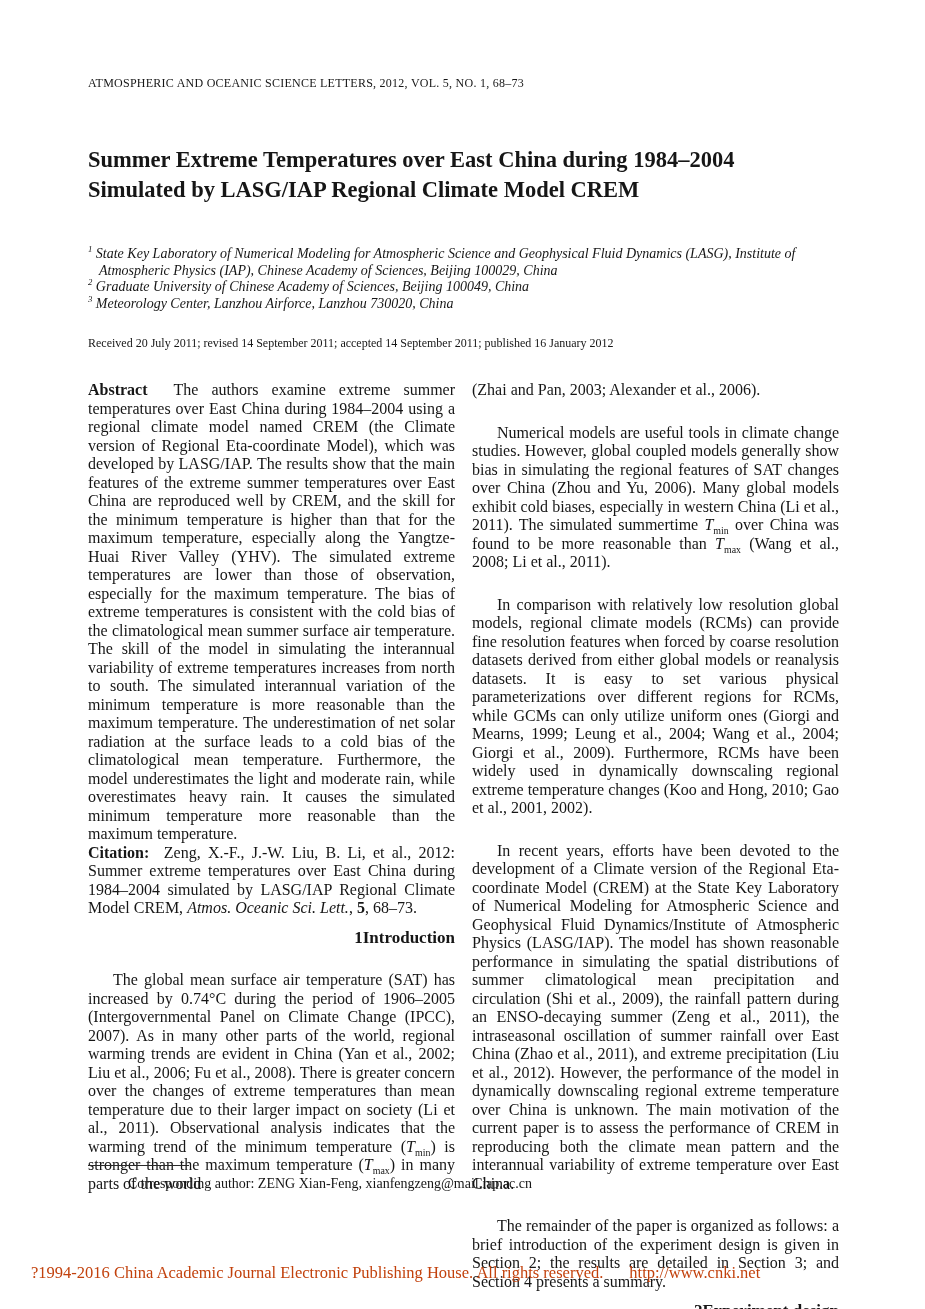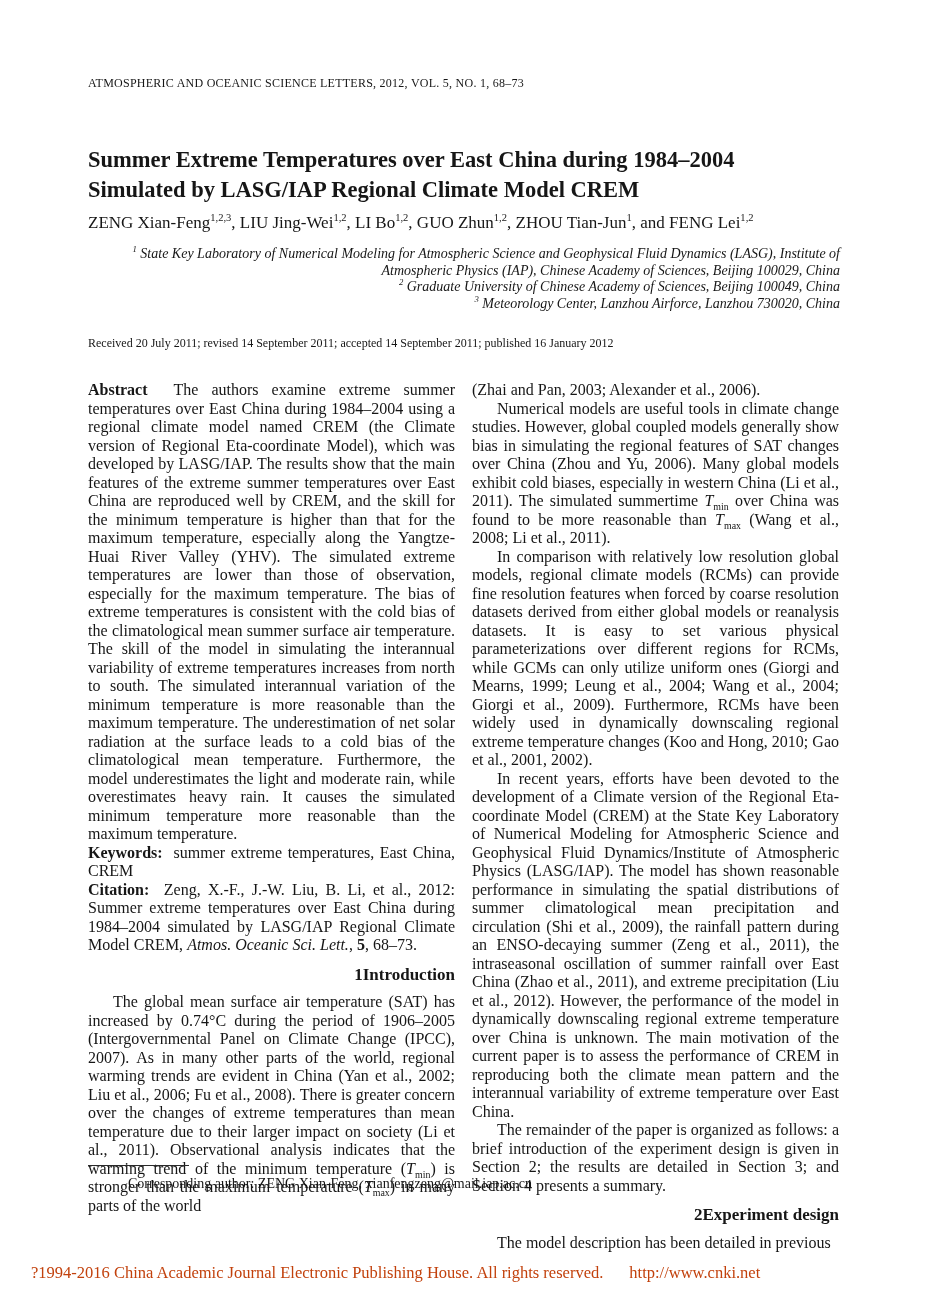--- a/index.html
+++ b/index.html
@@ -20,37 +20,37 @@
   .paper-title {
     position:absolute; left:88px; top:145px; width:740px;
     font-size:22.5px; font-weight:bold; line-height:30px;
   }
   .authors {
     position:absolute; left:88px; top:213px; width:760px;
     font-size:17px; white-space:nowrap;
   }
   .affiliations {
     position:absolute; left:88px; top:246px; width:752px;
-    font-style:italic; font-size:14px; line-height:16.5px;text-align:right;
+    font-style:italic; font-size:14px; line-height:16.5px;
   }
   .affil { padding-left:11px; text-indent:-11px; }
   .dates {
     position:absolute; left:88px; top:336px;
     font-size:12px; white-space:nowrap;
   }
   .columns {
     position:absolute; left:88px; top:381px; width:751px;
     display:flex; gap:17px;
   }
   .col {
     width:367px; font-size:16px; line-height:18.5px;
     text-align:justify; hyphens:none;
   }
   .para { margin:0; }
-  .para.indent { text-indent:25px; }
+  .para.indent { text-indent:25px;margin-top:24px; }
   .sec-heading {
     font-weight:bold; font-size:17px; text-align:right;
     margin:11px 0 9px 0;
   }
   .sec-num { display:inline-block; width:29px; }
   .sup { font-size:62%; vertical-align:super; line-height:0; }
   .sub { font-size:62%; vertical-align:sub; line-height:0; }
   .b { font-weight:bold; }
   .i { font-style:italic; }
   .footnote-rule {
@@ -73,34 +73,32 @@
 
 <div class="page">
 
   <div class="journal-header">ATMOSPHERIC AND OCEANIC SCIENCE LETTERS, 2012, VOL. 5, NO. 1, 68–73</div>
 
   <div class="paper-title">
     <div>Summer Extreme Temperatures over East China during 1984–2004</div>
     <div>Simulated by LASG/IAP Regional Climate Model CREM</div>
   </div>
 
-  <div class="authors"><span>ZENG Xian-Feng</span><span class="sup">1,2,3</span><span>, LIU Jing-Wei</span><span class="sup">1,2</span><span>, LI Bo</span><span class="sup">1,2</span><span>, GUO Zhun</span><span class="sup">1,2</span><span>, ZHOU Tian-Jun</span><span class="sup">1</span><span>, and FENG Lei</span><span class="sup">1,2</span></div>
 
   <div class="affiliations">
     <div class="affil"><span class="sup">1</span><span>&nbsp;State Key Laboratory of Numerical Modeling for Atmospheric Science and Geophysical Fluid Dynamics (LASG), Institute of Atmospheric Physics (IAP), Chinese Academy of Sciences, Beijing 100029, China</span></div>
     <div class="affil"><span class="sup">2</span><span>&nbsp;Graduate University of Chinese Academy of Sciences, Beijing 100049, China</span></div>
     <div class="affil"><span class="sup">3</span><span>&nbsp;Meteorology Center, Lanzhou Airforce, Lanzhou 730020, China</span></div>
   </div>
 
   <div class="dates">Received 20 July 2011; revised 14 September 2011; accepted 14 September 2011; published 16 January 2012</div>
 
   <div class="columns">
     <div class="col">
         <p class="para"><span class="b">Abstract</span><span>&nbsp; The authors examine extreme summer temperatures over East China during 1984–2004 using a regional climate model named CREM (the Climate version of Regional Eta-coordinate Model), which was developed by LASG/IAP. The results show that the main features of the extreme summer temperatures over East China are reproduced well by CREM, and the skill for the minimum temperature is higher than that for the maximum temperature, especially along the Yangtze-Huai River Valley (YHV). The simulated extreme temperatures are lower than those of observation, especially for the maximum temperature. The bias of extreme temperatures is consistent with the cold bias of the climatological mean summer surface air temperature. The skill of the model in simulating the interannual variability of extreme temperatures increases from north to south. The simulated interannual variation of the minimum temperature is more reasonable than the maximum temperature. The underestimation of net solar radiation at the surface leads to a cold bias of the climatological mean temperature. Furthermore, the model underestimates the light and moderate rain, while overestimates heavy rain. It causes the simulated minimum temperature more reasonable than the maximum temperature.</span></p>
-        <p class="para"><span class="b">Keywords:</span><span>&nbsp; summer extreme temperatures, East China, CREM</span></p>
         <p class="para"><span class="b">Citation:</span><span>&nbsp; Zeng, X.-F., J.-W. Liu, B. Li, et al., 2012: Summer extreme temperatures over East China during 1984–2004 simulated by LASG/IAP Regional Climate Model CREM, </span><span class="i">Atmos. Oceanic Sci. Lett.</span><span>, </span><span class="b">5</span><span>, 68–73.</span></p>
         <div class="sec-heading"><span class="sec-num">1</span><span>Introduction</span></div>
         <p class="para indent"><span>The global mean surface air temperature (SAT) has increased by 0.74°C during the period of 1906–2005 (Intergovernmental Panel on Climate Change (IPCC), 2007). As in many other parts of the world, regional warming trends are evident in China (Yan et al., 2002; Liu et al., 2006; Fu et al., 2008). There is greater concern over the changes of extreme temperatures than mean temperature due to their larger impact on society (Li et al., 2011). Observational analysis indicates that the warming trend of the minimum temperature (</span><span class="i">T</span><span class="sub">min</span><span>) is stronger than the maximum temperature (</span><span class="i">T</span><span class="sub">max</span><span>) in many parts of the world</span></p>
       </div>
     <div class="col">
         <p class="para"><span>(Zhai and Pan, 2003; Alexander et al., 2006).</span></p>
         <p class="para indent"><span>Numerical models are useful tools in climate change studies. However, global coupled models generally show bias in simulating the regional features of SAT changes over China (Zhou and Yu, 2006). Many global models exhibit cold biases, especially in western China (Li et al., 2011). The simulated summertime </span><span class="i">T</span><span class="sub">min</span><span> over China was found to be more reasonable than </span><span class="i">T</span><span class="sub">max</span><span> (Wang et al., 2008; Li et al., 2011).</span></p>
         <p class="para indent"><span>In comparison with relatively low resolution global models, regional climate models (RCMs) can provide fine resolution features when forced by coarse resolution datasets derived from either global models or reanalysis datasets. It is easy to set various physical parameterizations over different regions for RCMs, while GCMs can only utilize uniform ones (Giorgi and Mearns, 1999; Leung et al., 2004; Wang et al., 2004; Giorgi et al., 2009). Furthermore, RCMs have been widely used in dynamically downscaling regional extreme temperature changes (Koo and Hong, 2010; Gao et al., 2001, 2002).</span></p>
         <p class="para indent"><span>In recent years, efforts have been devoted to the development of a Climate version of the Regional Eta-coordinate Model (CREM) at the State Key Laboratory of Numerical Modeling for Atmospheric Science and Geophysical Fluid Dynamics/Institute of Atmospheric Physics (LASG/IAP). The model has shown reasonable performance in simulating the spatial distributions of summer climatological mean precipitation and circulation (Shi et al., 2009), the rainfall pattern during an ENSO-decaying summer (Zeng et al., 2011), the intraseasonal oscillation of summer rainfall over East China (Zhao et al., 2011), and extreme precipitation (Liu et al., 2012). However, the performance of the model in dynamically downscaling regional extreme temperature over China is unknown. The main motivation of the current paper is to assess the performance of CREM in reproducing both the climate mean pattern and the interannual variability of extreme temperature over East China.</span></p>
         <p class="para indent"><span>The remainder of the paper is organized as follows: a brief introduction of the experiment design is given in Section 2; the results are detailed in Section 3; and Section 4 presents a summary.</span></p>

